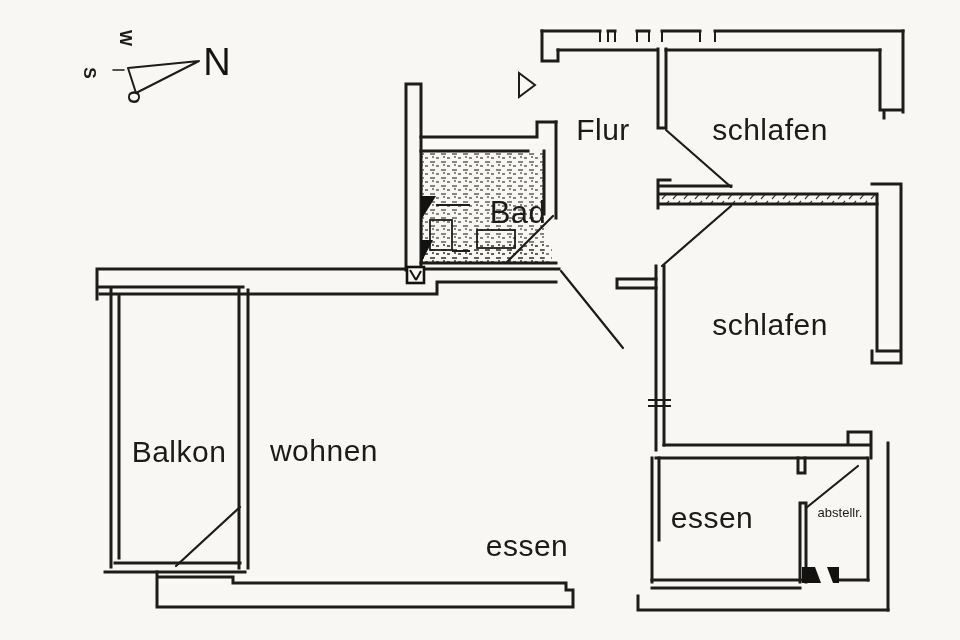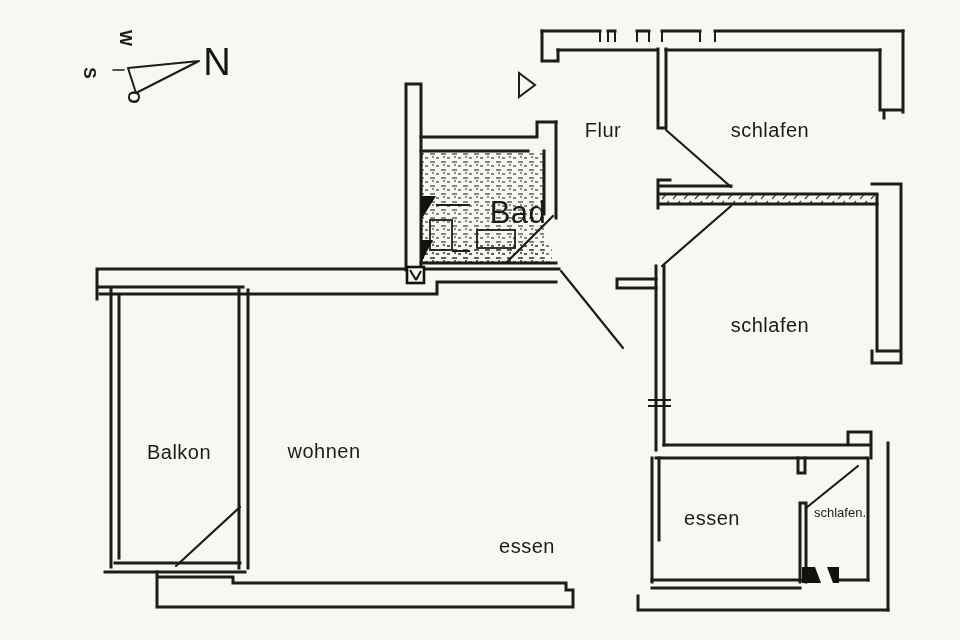--- a/index.html
+++ b/index.html
@@ -3,21 +3,21 @@
 <meta charset="utf-8">
 <style>
   html,body{margin:0;padding:0;background:#e9e9e7;}
   .page{
     position:relative;width:960px;height:640px;background:#f8f7f4;
     font-family:"Liberation Sans",sans-serif;overflow:hidden;
   }
   .plan-svg{position:absolute;left:0;top:0;}
   .room-label{
     position:absolute;transform:translate(-50%,-50%);
-    color:#1b1b19;font-size:20px;letter-spacing:.5px;white-space:nowrap;
+    color:#1b1b19;font-size:30px;letter-spacing:.5px;white-space:nowrap;
   }
   .room-label.small{font-size:13px;letter-spacing:0;}
   .compass-letter{
     position:absolute;transform:translate(-50%,-50%) rotate(90deg);
     color:#1b1b19;font-size:17px;font-weight:bold;white-space:nowrap;
   }
   .compass-n{
     position:absolute;transform:translate(-50%,-50%);
     color:#141412;font-size:38px;white-space:nowrap;
   }
@@ -127,20 +127,20 @@
   </svg>
 
   <div class="room-label" style="left:603px;top:130px;">Flur</div>
   <div class="room-label" style="left:770px;top:130px;">schlafen</div>
   <div class="room-label" style="left:518px;top:213px;font-size:31px;">Bad</div>
   <div class="room-label" style="left:770px;top:325px;">schlafen</div>
   <div class="room-label" style="left:179px;top:452px;">Balkon</div>
   <div class="room-label" style="left:324px;top:451px;text-align:right;">wohnen</div>
   <div class="room-label" style="left:527px;top:546px;">essen</div>
   <div class="room-label" style="left:712px;top:518px;">essen</div>
-  <div class="room-label small" style="left:840px;top:512px;">schlafen.</div>
+  <div class="room-label small" style="left:840px;top:512px;">abstellr.</div>
 
   <div class="compass-n" style="left:217px;top:62px;">N</div>
   <div class="compass-letter" style="left:125px;top:38px;">W</div>
   <div class="compass-letter" style="left:89px;top:73px;">S</div>
   <div class="compass-letter" style="left:133px;top:97px;">O</div>
 
 </div>
 
 </body></html>

